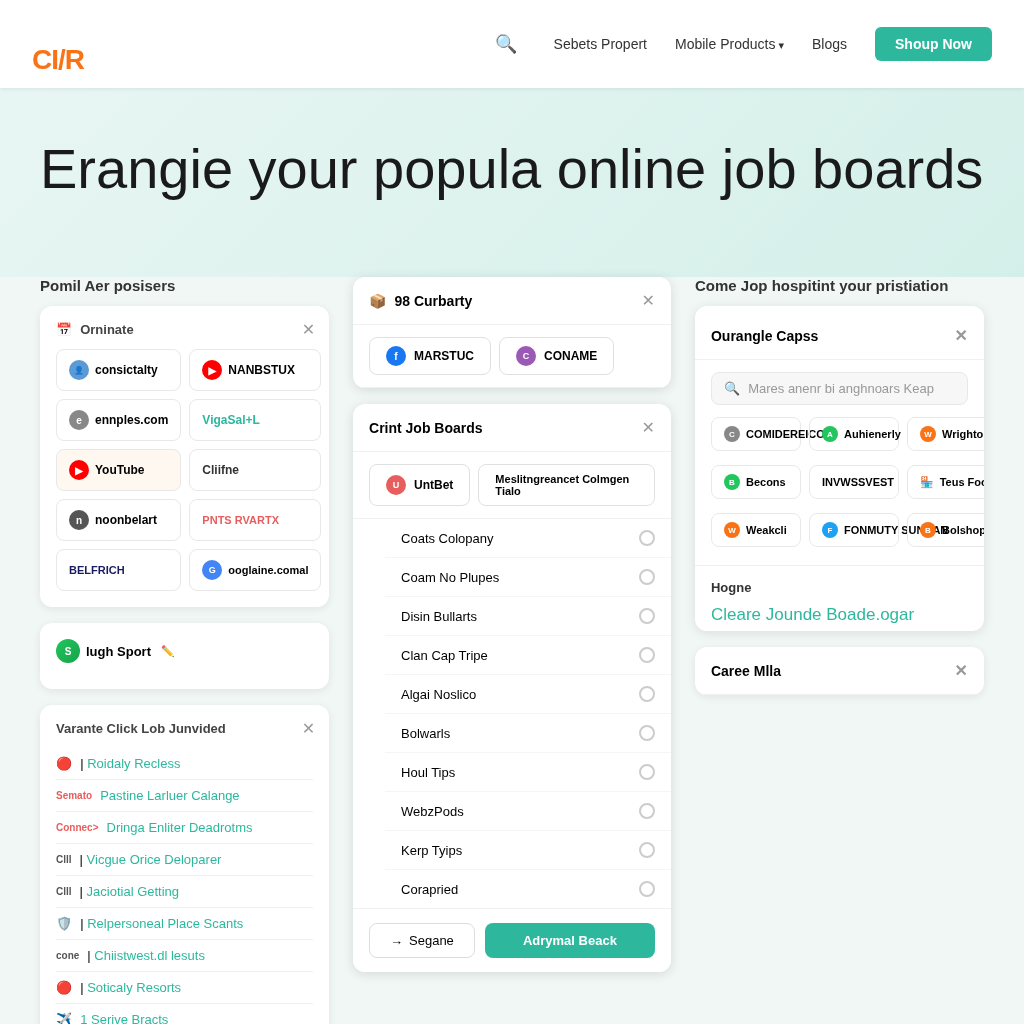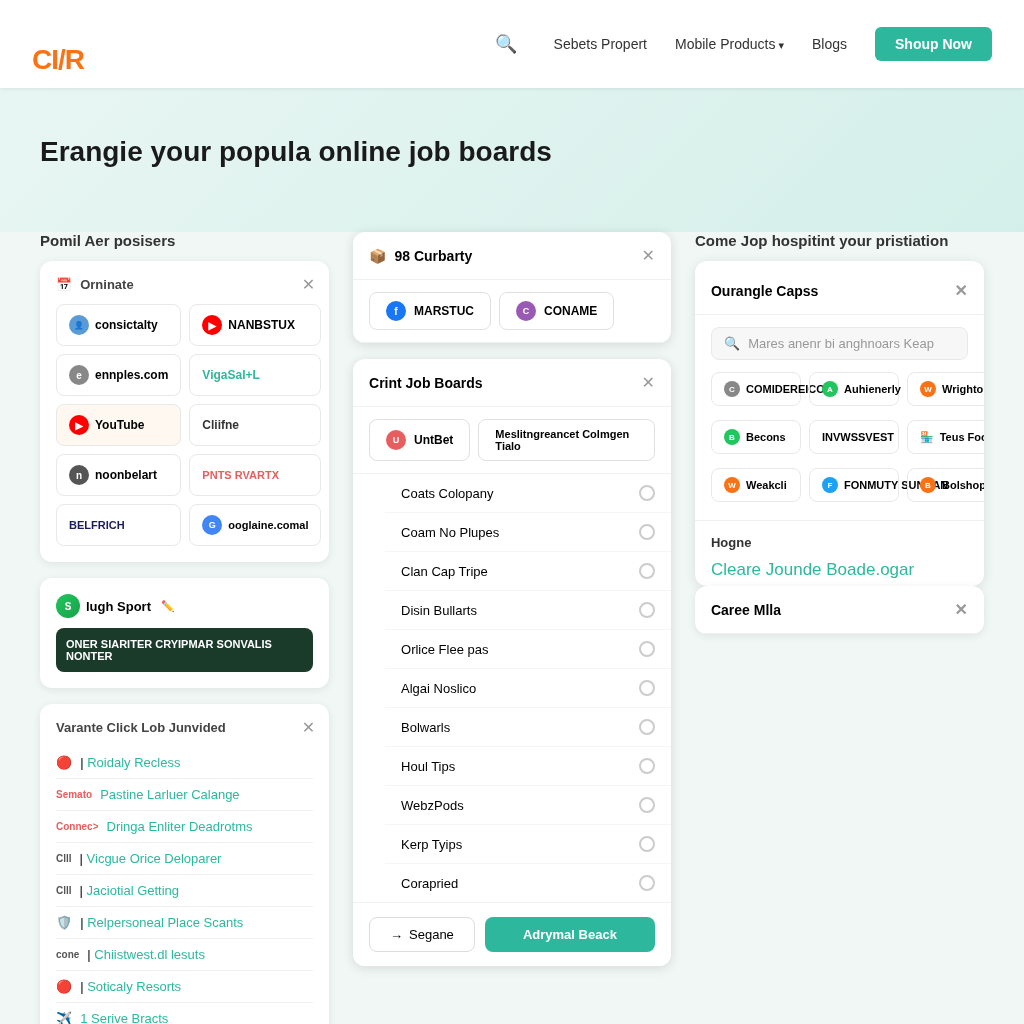--- a/index.html
+++ b/index.html
@@ -26,21 +26,21 @@
       background: #2db89e; color: white; border: none;
       padding: 9px 20px; border-radius: 6px; font-size: 14px;
       font-weight: 600; cursor: pointer;
     }
 
     
     .hero {
       background: linear-gradient(135deg, #e8f6f3 0%, #d4efe9 100%);
       padding: 48px 40px 32px;
     }
-    .hero h1 { font-size: 28px; font-weight: 700; color: #1a1a1a; margin-bottom: 32px; }
+    .hero h1 { font-size: 56px; font-weight: 400; color: #1a1a1a; margin-bottom: 44px; }
 
     
     .columns { display: flex; gap: 24px; padding: 0 40px 40px; align-items: flex-start; }
     .col { flex: 1; min-width: 0; }
 
     
     .section-title { font-size: 15px; font-weight: 700; color: #333; margin-bottom: 12px; }
 
     
     .card {
@@ -95,21 +95,21 @@
     .right-card { background: white; border-radius: 12px; box-shadow: 0 2px 12px rgba(0,0,0,0.1); overflow: hidden; }
     .right-card-header { display: flex; align-items: center; justify-content: space-between; padding: 14px 16px; border-bottom: 1px solid #f0f0f0; font-size: 14px; font-weight: 700; margin-top: 6px; }
     .search-bar { display: flex; align-items: center; gap: 8px; background: #f7f7f7; border: 1px solid #e8e8e8; border-radius: 8px; padding: 8px 12px; margin: 12px 16px; font-size: 13px; color: #999; cursor: text; }
     .logos-row { display: flex; gap: 8px; padding: 0 16px 10px; overflow-x: auto; }
     .logos-row::-webkit-scrollbar { display: none; }
     .right-logo { border: 1px solid #e8e8e8; border-radius: 8px; padding: 8px 12px; display: flex; align-items: center; gap: 6px; font-size: 11px; font-weight: 600; white-space: nowrap; cursor: pointer; min-width: 90px; }
     .divider { height: 1px; background: #f0f0f0; margin: 4px 0; }
     .right-section-title { font-size: 13px; font-weight: 700; color: #333; padding: 10px 16px 4px; }
     .right-link { color: #2db89e; font-size: 17px; padding: 6px 16px; display: block; cursor: pointer; }
 
-    .bottom-right-card { background: white; border-radius: 12px; box-shadow: 0 2px 8px rgba(0,0,0,0.08); overflow: hidden; }
+    .bottom-right-card { background: white; border-radius: 12px; box-shadow: 0 2px 8px rgba(0,0,0,0.08); margin-top: 16px; overflow: hidden; }
     .bottom-right-header { display: flex; align-items: center; justify-content: space-between; padding: 14px 16px; font-size: 14px; font-weight: 700; border-bottom: 1px solid #f0f0f0; }
   </style>
 </head>
 <body>
 
 <nav class="navbar">
   <div class="navbar-logo">CI/R</div>
   <div class="navbar-links">
     <span class="navbar-search">🔍</span>
     <a class="navbar-link">Sebets Propert</a>
@@ -178,23 +178,20 @@
         </div>
       </div>
     </div>
 
     <div class="sport-section">
       <div class="sport-header">
         <div class="sport-logo">S</div>
         <span>lugh Sport</span>
         <span style="color:#aaa;font-size:11px;margin-left:4px">✏️</span>
       </div>
-      <div style="background:#1a3a2a;border-radius:8px;padding:10px;color:white;font-size:11px;font-weight:600;">
-        <span>ONER SIARITER CRYIPMAR SONVALIS NONTER</span>
-      </div>
     </div>
 
     <div class="card" style="margin-top:16px;">
       <div class="card-header">
         <span>Varante Click Lob Junvided</span>
       </div>
       <span class="card-close">✕</span>
       <div>
         <div class="sidebar-item">
           <span>🔴</span>
@@ -279,29 +276,25 @@
       <div style="max-height:460px;overflow-y:auto;">
         <div class="joblist-item">
           <span>Coats Colopany</span>
           <div class="radio-circle"></div>
         </div>
         <div class="joblist-item">
           <span>Coam No Plupes</span>
           <div class="radio-circle"></div>
         </div>
         <div class="joblist-item">
+          <span>Disin Bullarts</span>
+          <div class="radio-circle"></div>
+        </div>
+        <div class="joblist-item">
           <span>Clan Cap Tripe</span>
-          <div class="radio-circle"></div>
-        </div>
-        <div class="joblist-item">
-          <span>Disin Bullarts</span>
-          <div class="radio-circle"></div>
-        </div>
-        <div class="joblist-item">
-          <span>Orlice Flee pas</span>
           <div class="radio-circle"></div>
         </div>
         <div class="joblist-item">
           <span>Algai Noslico</span>
           <div class="radio-circle"></div>
         </div>
         <div class="joblist-item">
           <span>Bolwarls</span>
           <div class="radio-circle"></div>
         </div>

